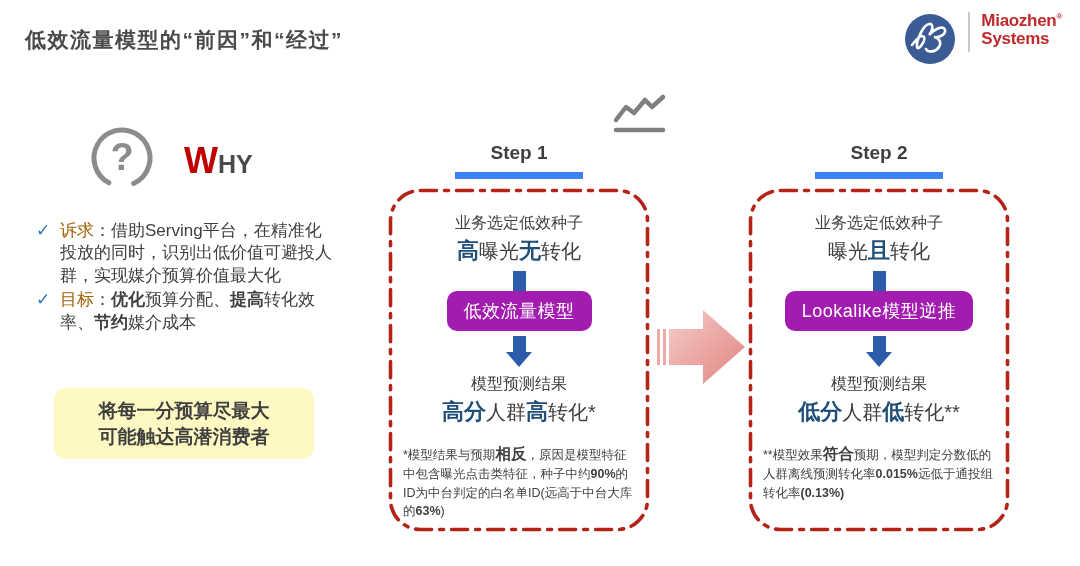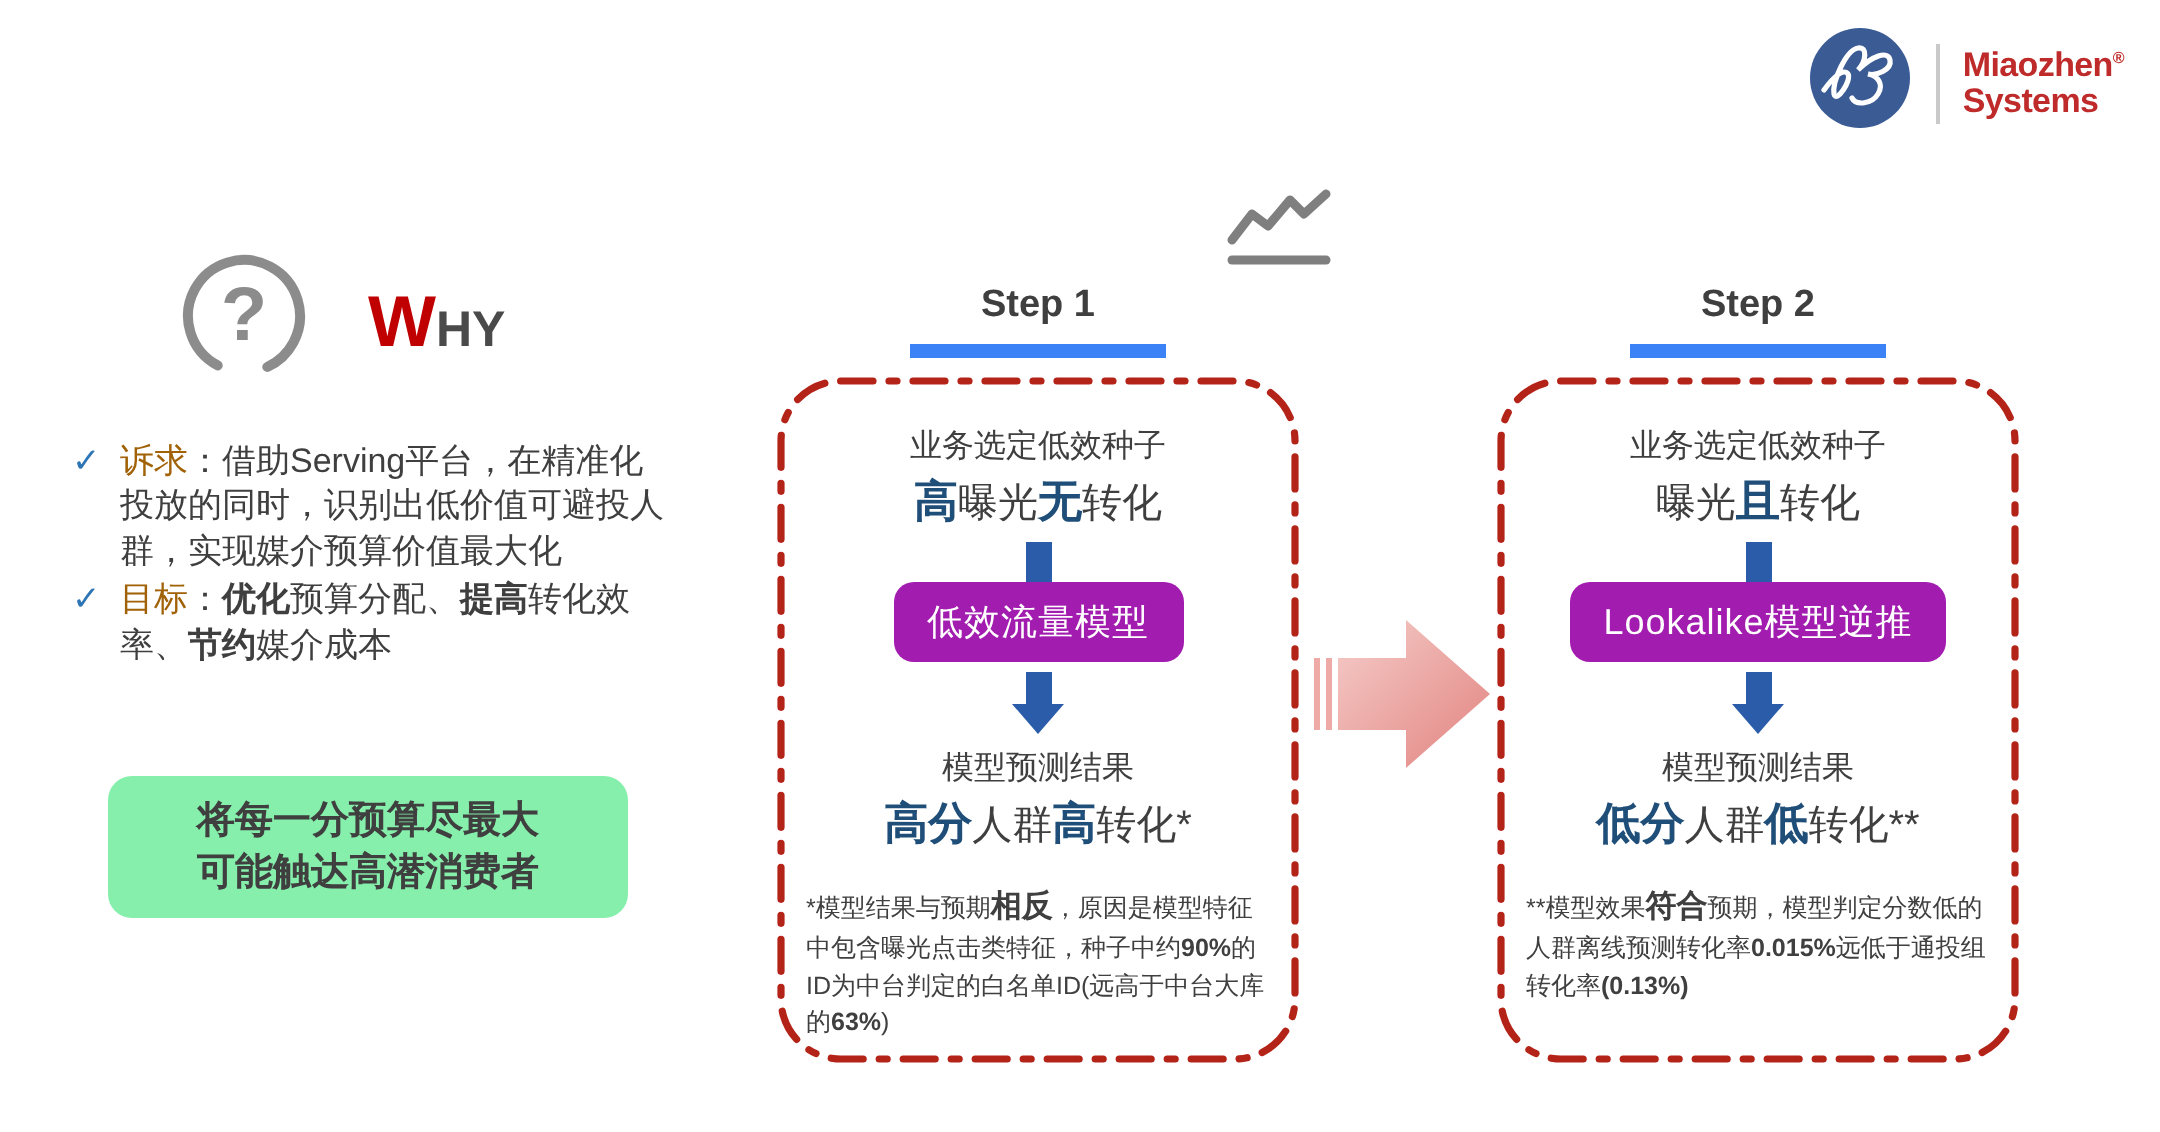--- a/index.html
+++ b/index.html
@@ -8,41 +8,41 @@
   .slide {
     position: relative; width: 1080px; height: 566px;
     background: #ffffff; overflow: hidden;
   }
 
   
   .slide-title {
     position: absolute; left: 25px; top: 26px;
     font-size: 21px; font-weight: bold; color: #4a4a4a; letter-spacing: 1.5px;
   }
-  .brand { position: absolute; right: 18px; top: 12px; display: flex; align-items: center; gap: 11px; }
+  .brand { position: absolute; right: 18px; top: 12px; display: flex; gap: 11px; }
   .brand-divider { width: 2px; height: 40px; background: #c9c9c9; }
   .brand-name { color: #bf2a2a; font-weight: bold; font-size: 17px; line-height: 1.05; letter-spacing: -0.3px; }
   .brand-name sup { font-size: 8px; }
 
   
   .why-icon { position: absolute; left: 88px; top: 124px; }
   .why-heading { position: absolute; left: 184px; top: 140px; }
   .initial-cap { color: #c00000; font-size: 36px; font-weight: bold; }
   .rest-cap { color: #4a4a4a; font-size: 25px; font-weight: bold; }
 
   .bullets { position: absolute; left: 36px; top: 220px; width: 296px; }
   .bullet { display: flex; font-size: 17px; line-height: 1.32; color: #3f3f3f; }
   .bullet + .bullet { margin-top: 2px; }
   .check { width: 24px; flex: 0 0 24px; color: #2e75b6; font-weight: bold; font-size: 17px; }
   .bullet-label { color: #a16207; font-weight: normal; }
   .b-bold { font-weight: bold; }
 
   .highlight-box {
     position: absolute; left: 54px; top: 388px; width: 260px;
-    background: #86efac; border-radius: 12px; padding: 10px 6px;
+    background: #fef9c3; border-radius: 12px; padding: 10px 6px;
     text-align: center; font-size: 19px; font-weight: bold; color: #3f3f3f; line-height: 1.35;
   }
 
   
   .how-icon { position: absolute; left: 612px; top: 92px; }
   .how-heading { position: absolute; left: 684px; top: 96px; }
 
   .step-label {
     position: absolute; top: 142px; width: 128px; text-align: center;
     font-size: 19px; font-weight: bold; color: #3f3f3f;
@@ -82,20 +82,21 @@
   .note-big { font-weight: bold; font-size: 15.5px; }
   .note-bold { font-weight: bold; }
 
   .flow-arrow { position: absolute; left: 651px; top: 296px; }
 </style>
 </head>
 <body>
 
 <div class="slide">
 
+  <div class="slide-title">低效流量模型的“前因”和“经过”</div>
 
   <div class="brand">
     <span>
       <svg width="54" height="54" viewBox="0 0 54 54">
         <circle cx="27" cy="27" r="25" fill="#3a5b94"></circle>
         <path d="M9 33 C14 26 19 22 21 25 C23 28 15 40 14 35 C13 29 20 13 26 12 C31 11 30 19 26 23 C33 16 41 13 42 18 C43 23 35 26 31 25 C36 26 39 30 36 35 C33 40 25 41 23 37" fill="none" stroke="#ffffff" stroke-width="2.6" stroke-linecap="round"></path>
       </svg>
     </span>
     <span class="brand-divider"></span>
     <span class="brand-name">

